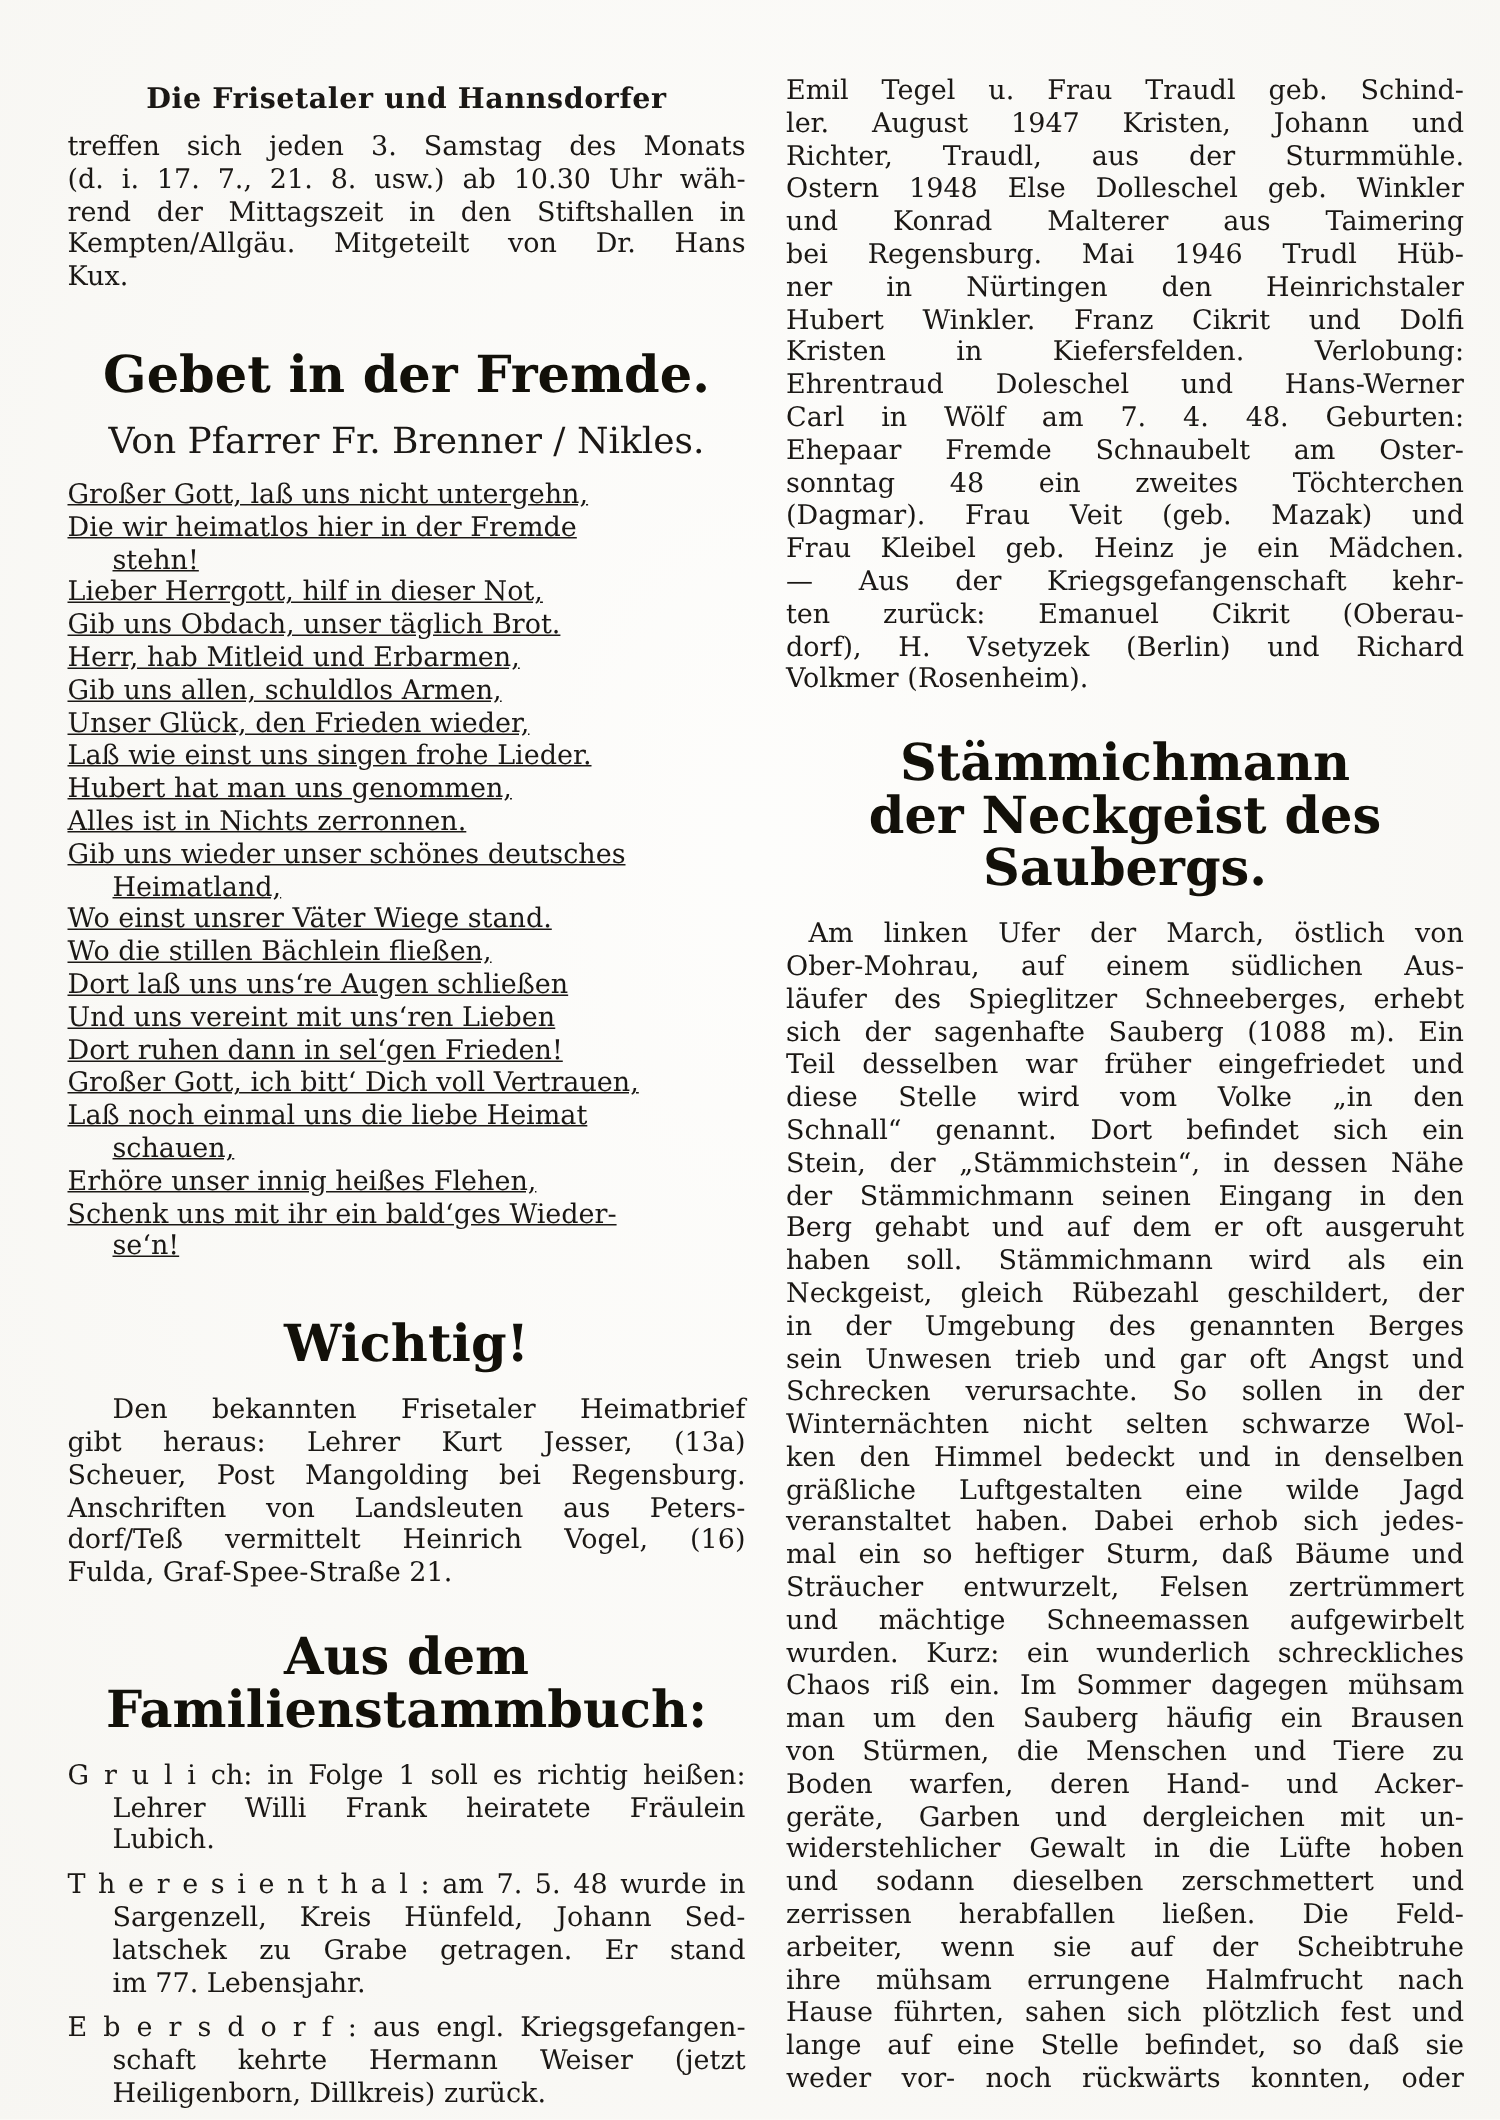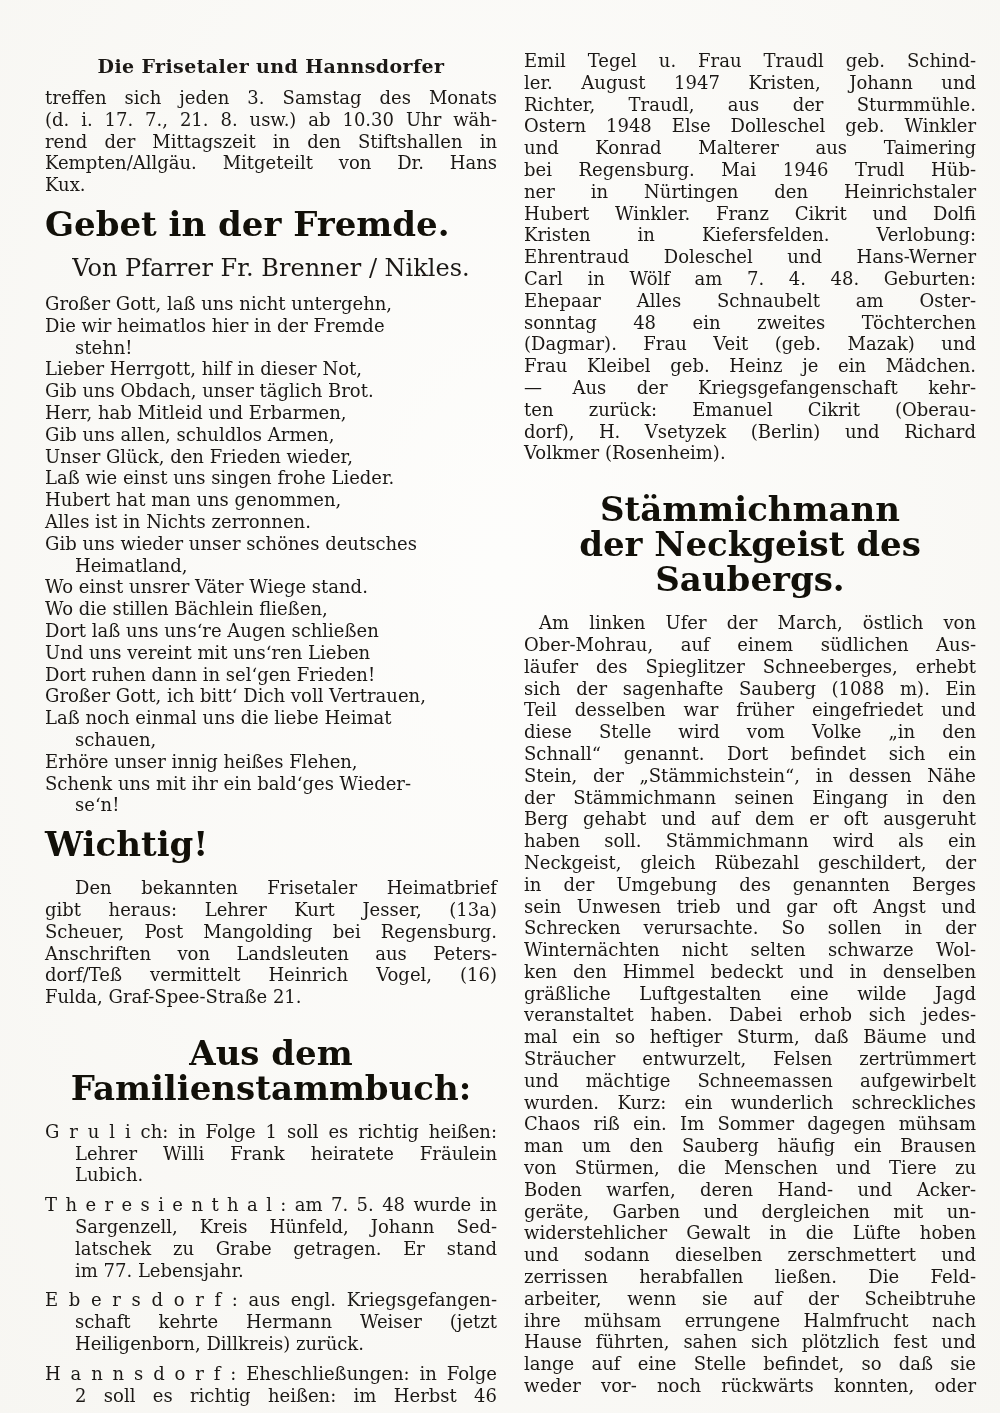--- a/index.html
+++ b/index.html
@@ -37,33 +37,34 @@
   }
   .jl {
     white-space: normal;
     text-align: justify;
     text-align-last: justify;
     -moz-text-align-last: justify;
   }
   .i1 { padding-left: 30px; }
   .i2 { padding-left: 15px; }
   .para { margin: 0 0 8px; }
-  .poem { margin: 14px 0 8px; }
+  .poem { margin: 14px 0 8px; text-decoration: underline; }
   .h-small {
     margin: 4px 0 9px;
     text-align: center;
   }
   .h-small .hline {
     font-size: 19px;
     font-weight: 700;
     letter-spacing: 0.4px;
     line-height: 24px;
   }
   .h-xl {
-    margin: 8px 0 13px;
+    margin: 34px 0 13px;
+    text-align: center;
   }
   .h-xl .hline {
     font-size: 34px;
     font-weight: 700;
     line-height: 40px;
     color: #121009;
   }
   .h-lg {
     margin: 28px 0 15px;
     text-align: center;
@@ -167,21 +168,21 @@
         <div class="ln jl">ler. August 1947 Kristen, Johann und</div>
         <div class="ln jl">Richter, Traudl, aus der Sturmmühle.</div>
         <div class="ln jl">Ostern 1948 Else Dolleschel geb. Winkler</div>
         <div class="ln jl">und Konrad Malterer aus Taimering</div>
         <div class="ln jl">bei Regensburg. Mai 1946 Trudl Hüb-</div>
         <div class="ln jl">ner in Nürtingen den Heinrichstaler</div>
         <div class="ln jl">Hubert Winkler. Franz Cikrit und Dolfi</div>
         <div class="ln jl">Kristen in Kiefersfelden. Verlobung:</div>
         <div class="ln jl">Ehrentraud Doleschel und Hans-Werner</div>
         <div class="ln jl">Carl in Wölf am 7. 4. 48. Geburten:</div>
-        <div class="ln jl">Ehepaar Alles Schnaubelt am Oster-</div>
+        <div class="ln jl">Ehepaar Fremde Schnaubelt am Oster-</div>
         <div class="ln jl">sonntag 48 ein zweites Töchterchen</div>
         <div class="ln jl">(Dagmar). Frau Veit (geb. Mazak) und</div>
         <div class="ln jl">Frau Kleibel geb. Heinz je ein Mädchen.</div>
         <div class="ln jl">— Aus der Kriegsgefangenschaft kehr-</div>
         <div class="ln jl">ten zurück: Emanuel Cikrit (Oberau-</div>
         <div class="ln jl">dorf), H. Vsetyzek (Berlin) und Richard</div>
         <div class="ln">Volkmer (Rosenheim).</div>
       </div>
       <div class="block h-lg">
         <div class="hline">Stämmichmann</div>

